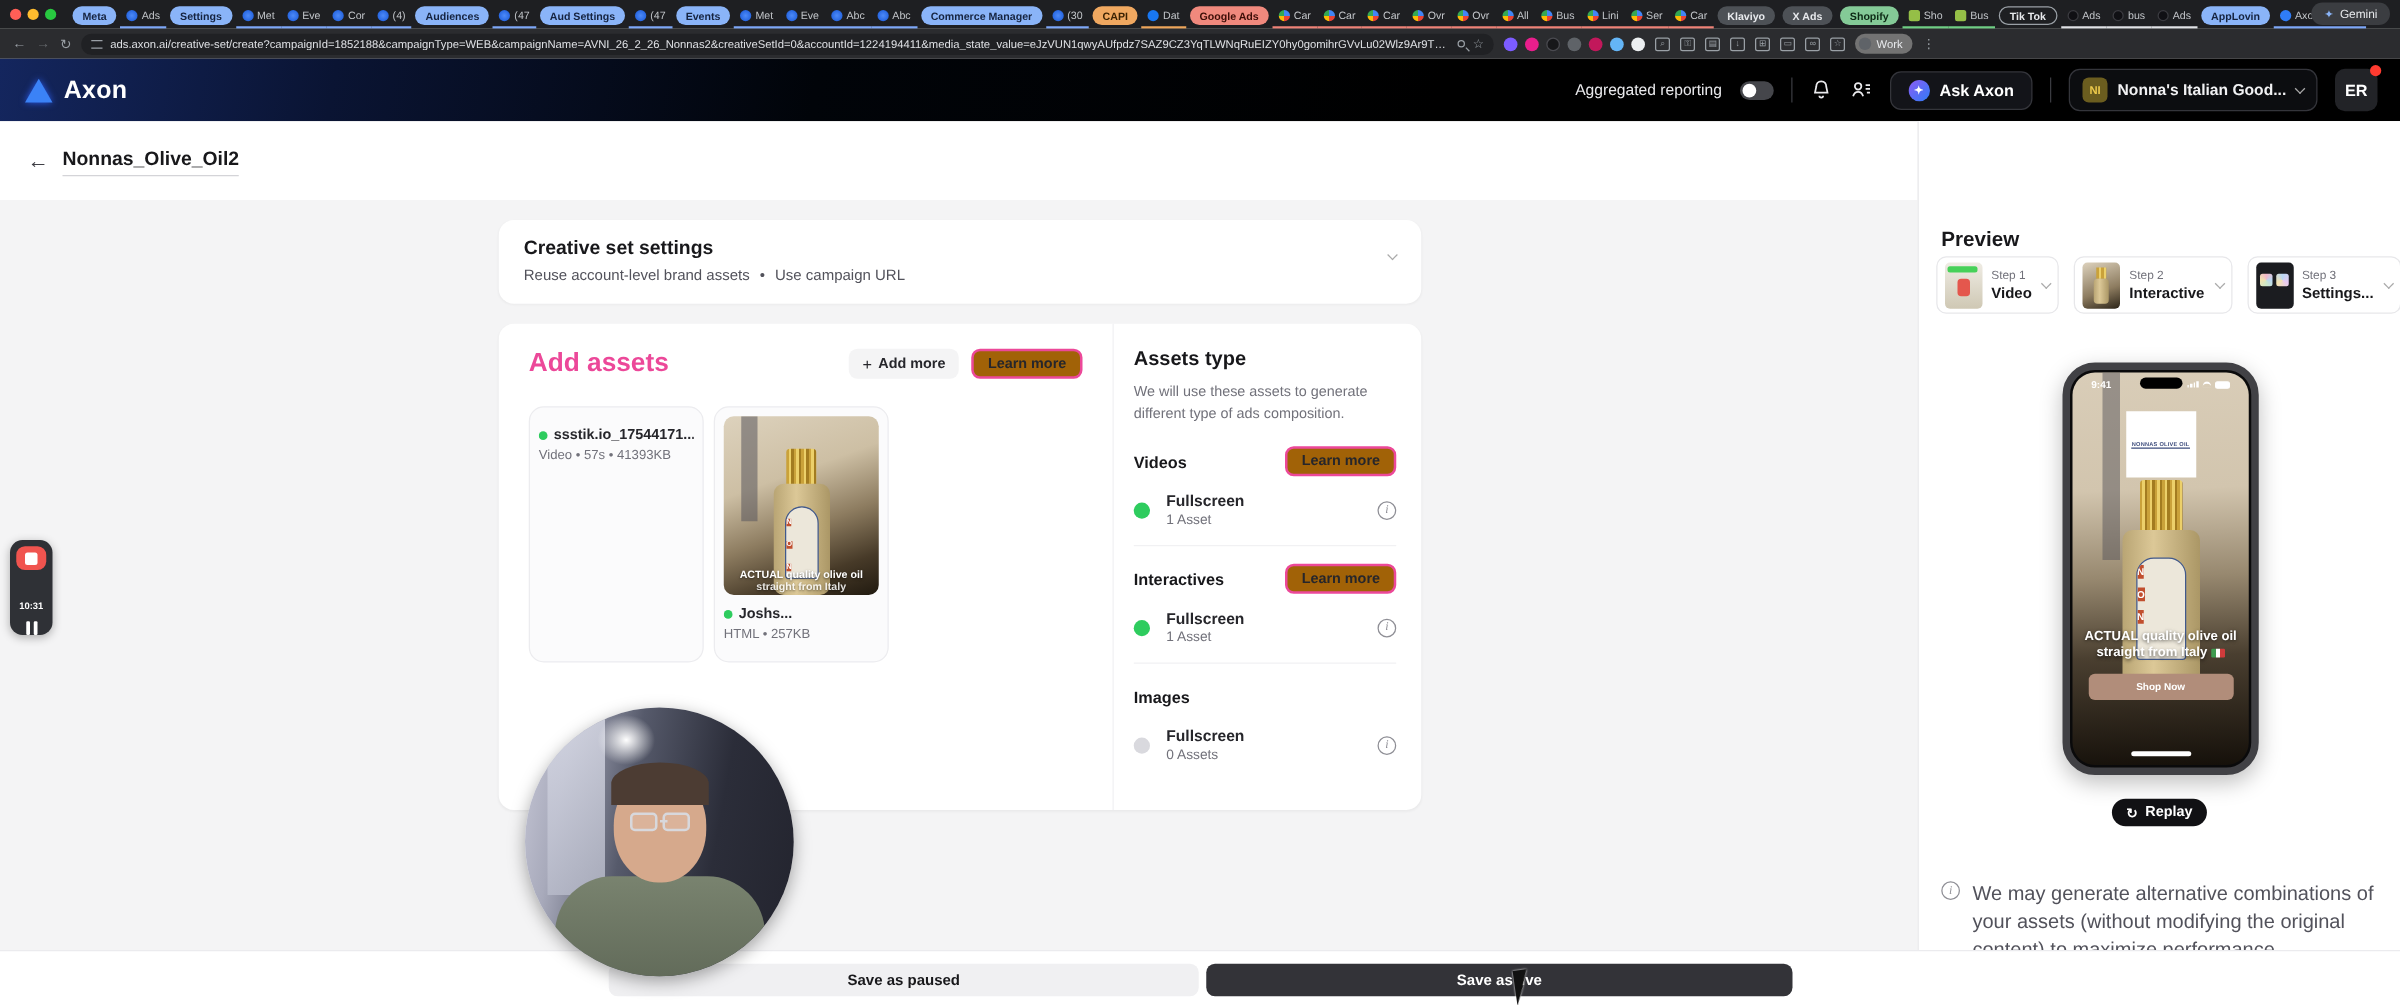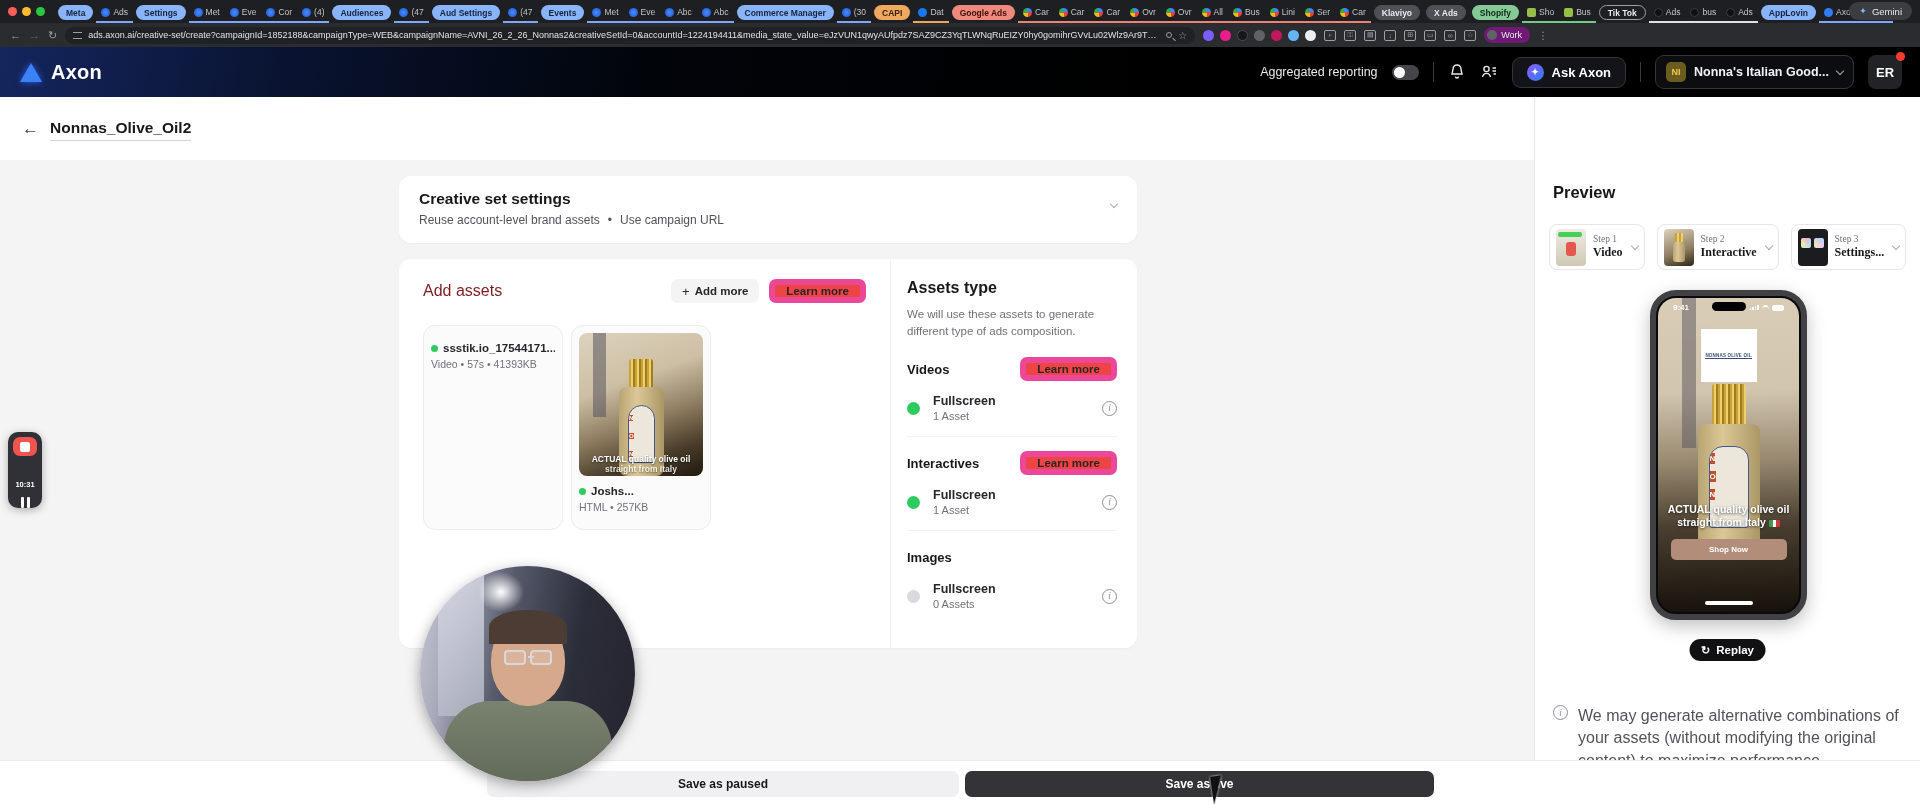--- a/index.html
+++ b/index.html
@@ -40,21 +40,21 @@
   .urlpill { flex:0 0 auto; width:1130px; height:17px; background:#202124; border-radius:9px; display:flex; align-items:center; padding:0 8px; gap:6px; overflow:hidden; }
   .tuneic { width:9px; height:7px; border-top:1.5px solid #9aa0a6; border-bottom:1.5px solid #9aa0a6; flex:0 0 auto; }
   .urltxt { color:#dfe1e5; font-size:9px; white-space:nowrap; overflow:hidden; text-overflow:ellipsis; flex:1; }
   .mag { width:6px; height:6px; border:1.3px solid #9aa0a6; border-radius:50%; position:relative; flex:0 0 auto; }
   .mag::after{content:"";position:absolute;width:4px;height:1.3px;background:#9aa0a6;transform:rotate(45deg);left:5px;top:6px}
   .star { color:#9aa0a6; font-size:10px; }
   .extrow { display:flex; gap:6px; align-items:center; }
   .ext { width:11px; height:11px; border-radius:50%; }
   .actrow { display:flex; gap:8px; align-items:center; color:#9aa0a6; font-size:10px; }
   .aicon { width:12px; height:11px; border:1.2px solid #9aa0a6; border-radius:2px; display:inline-flex; align-items:center; justify-content:center; font-size:7px; color:#9aa0a6; }
-  .workchip { display:flex; align-items:center; gap:4px; background:#701a75; border-radius:9px; height:16px; padding:0 8px 0 3px; color:#e8eaed; font-size:9px; }
+  .workchip { display:flex; align-items:center; gap:4px; background:#737373; border-radius:9px; height:16px; padding:0 8px 0 3px; color:#e8eaed; font-size:9px; }
   .workdot { width:10px; height:10px; border-radius:50%; background:#5f6368; }
 
   
   .appheader { position:absolute; left:0; top:47px; width:1920px; height:50px; background:linear-gradient(100deg,#14265e 0%,#0a1433 14%,#010409 34%,#000 60%); display:flex; align-items:center; }
   .brand { display:flex; align-items:center; gap:9px; margin-left:20px; }
   .brandmark { width:0; height:0; border-left:11px solid transparent; border-right:11px solid transparent; border-bottom:19px solid #3b82f6; filter:drop-shadow(0 0 3px #2b5cf0); }
   .brandname { color:#fff; font-size:20px; font-weight:bold; letter-spacing:.2px; }
   .hright { position:absolute; right:18px; top:0; height:50px; display:flex; align-items:center; gap:14px; }
   .agg { color:#e9e9ec; font-size:12.5px; }
   .toggle { width:27px; height:15px; background:#45464b; border-radius:8px; position:relative; }
@@ -81,24 +81,24 @@
   .settings-card { left:399px; top:16px; width:738px; height:67px; padding:14px 20px; }
   .sc-title { font-size:15.5px; font-weight:bold; color:#18181b; }
   .sc-sub { font-size:12px; color:#52525b; margin-top:5px; display:flex; gap:8px; align-items:center; }
   .sc-chev { position:absolute; right:20px; top:28px; }
 
   .assets-card { left:399px; top:99px; width:738px; height:389px; display:flex; }
   .aa-col { width:491px; padding:20px 24px; }
   .at-col { width:247px; padding:20px 20px 20px 16px; border-left:1px solid #f1f1f3; }
 
   .aa-head { display:flex; align-items:center; }
-  .aa-title { font-size:16px; font-weight:normal; color:#7f1d1d; flex:1; }
+  .aa-title { font-size:21px; font-weight:bold; color:#ec4899; flex:1; }
   .btn { display:inline-flex; align-items:center; justify-content:center; gap:5px; height:24px; border-radius:7px; font-size:11.5px; font-weight:bold; color:#26262b; padding:0 11px; }
   .btn.soft { background:#f4f4f5; }
-  .btn.line { background:#ef4444; border:6px solid #ec4899; margin-left:10px; }
+  .btn.line { background:#a16207; border:2px solid #ec4899; margin-left:10px; }
   .plus { font-size:13px; font-weight:normal; }
 
   .asset-row { display:flex; gap:8px; margin-top:22px; }
   .asset-card { width:140px; height:205px; background:#fbfbfc; border:1px solid #ececef; border-radius:12px; padding:7px; }
   .asset-thumb { width:124px; height:143px; border-radius:8px; overflow:hidden; position:relative; }
   .asset-name { display:flex; align-items:center; gap:5px; margin-top:9px; font-size:11.5px; font-weight:bold; color:#26262b; white-space:nowrap; overflow:hidden; }
   .gdot { width:7px; height:7px; border-radius:50%; background:#2ecc5e; flex:0 0 auto; }
   .asset-meta { font-size:10.5px; color:#71717a; margin-top:4px; white-space:nowrap; }
 
   
@@ -141,21 +141,21 @@
   .sdot.empty { background:#d9d9de; }
   .at-slot { flex:1; }
   .at-slotname { font-size:12.5px; font-weight:bold; color:#26262b; }
   .at-count { font-size:11px; color:#71717a; margin-top:2px; }
   .info { width:15px; height:15px; border:1.4px solid #8e8e95; border-radius:50%; color:#8e8e95; font-size:9.5px; display:flex; align-items:center; justify-content:center; font-family:"Liberation Serif",serif; font-style:italic; }
   .info::after { content:"i"; }
 
   
   .preview { position:absolute; left:1534px; top:97px; width:386px; height:663px; background:#fff; border-left:1px solid #e7e7ea; }
   .pv-title { position:absolute; left:18px; top:86px; font-size:16.5px; font-weight:bold; color:#18181b; }
-  .steps { position:absolute; left:14px; top:127px; width:360px; display:flex; gap:12px;font-family:Liberation Serif, serif; }
+  .steps { position:absolute; left:14px; top:108px; width:360px; display:flex; gap:12px; }
   .step { display:flex; align-items:center; gap:7px; background:#fff; border:1px solid #e7e7ea; border-radius:8px; padding:4px 6px; height:46px; }
   .step-thumb { width:30px; height:37px; border-radius:4px; overflow:hidden; position:relative; flex:0 0 auto; }
   .st1 { background:linear-gradient(#efece4,#cfc8b4); }
   .st1::before{content:"";position:absolute;left:2px;top:3px;width:24px;height:5px;background:#47d159;border-radius:2px}
   .st1::after{content:"";position:absolute;left:10px;top:13px;width:10px;height:14px;border-radius:3px;background:#e4574d}
   .st2 { background:linear-gradient(160deg,#ddd2bd,#8d7c60 60%,#2b2317); }
   .st2::before{content:"";position:absolute;left:11px;top:4px;width:8px;height:9px;background:repeating-linear-gradient(90deg,#caa23a 0 2px,#ecd06a 2px 4px)}
   .st2::after{content:"";position:absolute;left:9px;top:13px;width:12px;height:20px;border-radius:3px;background:linear-gradient(90deg,#b9a574,#dcc897 40%,#ab9766)}
   .st3 { background:#1b1c20; }
   .st3::before{content:"";position:absolute;left:3px;top:9px;width:10px;height:10px;border-radius:2px;background:conic-gradient(#f3b6c8,#b9d6f2,#cde8c9,#f2e3b0,#f3b6c8)}

